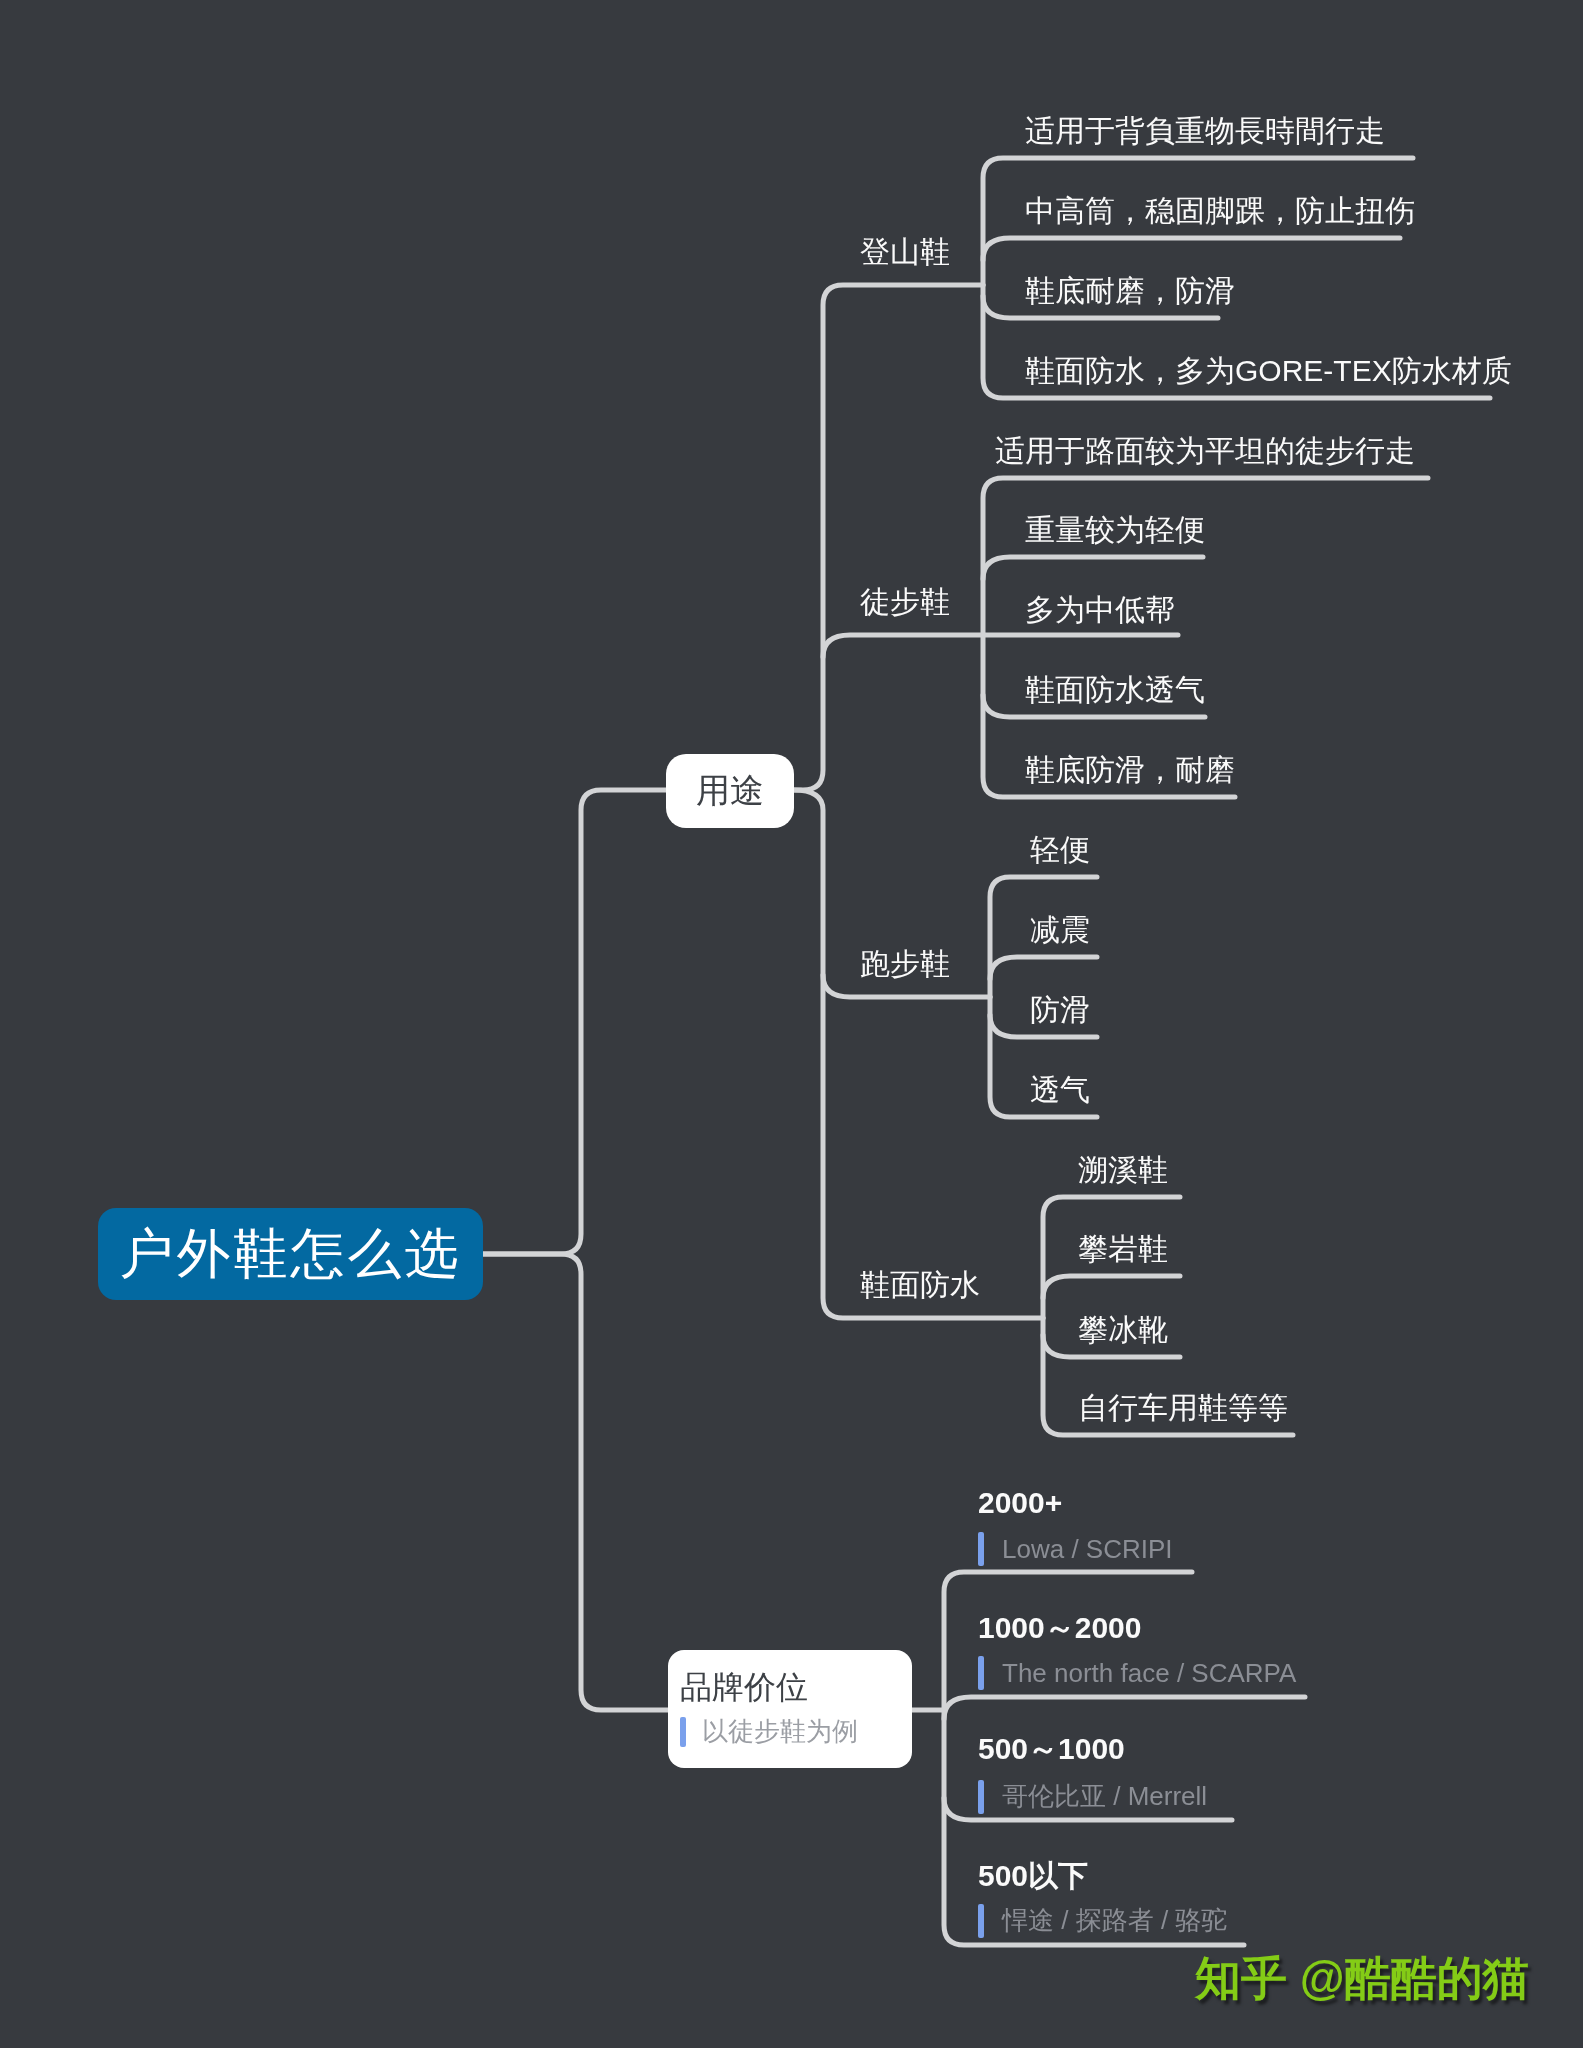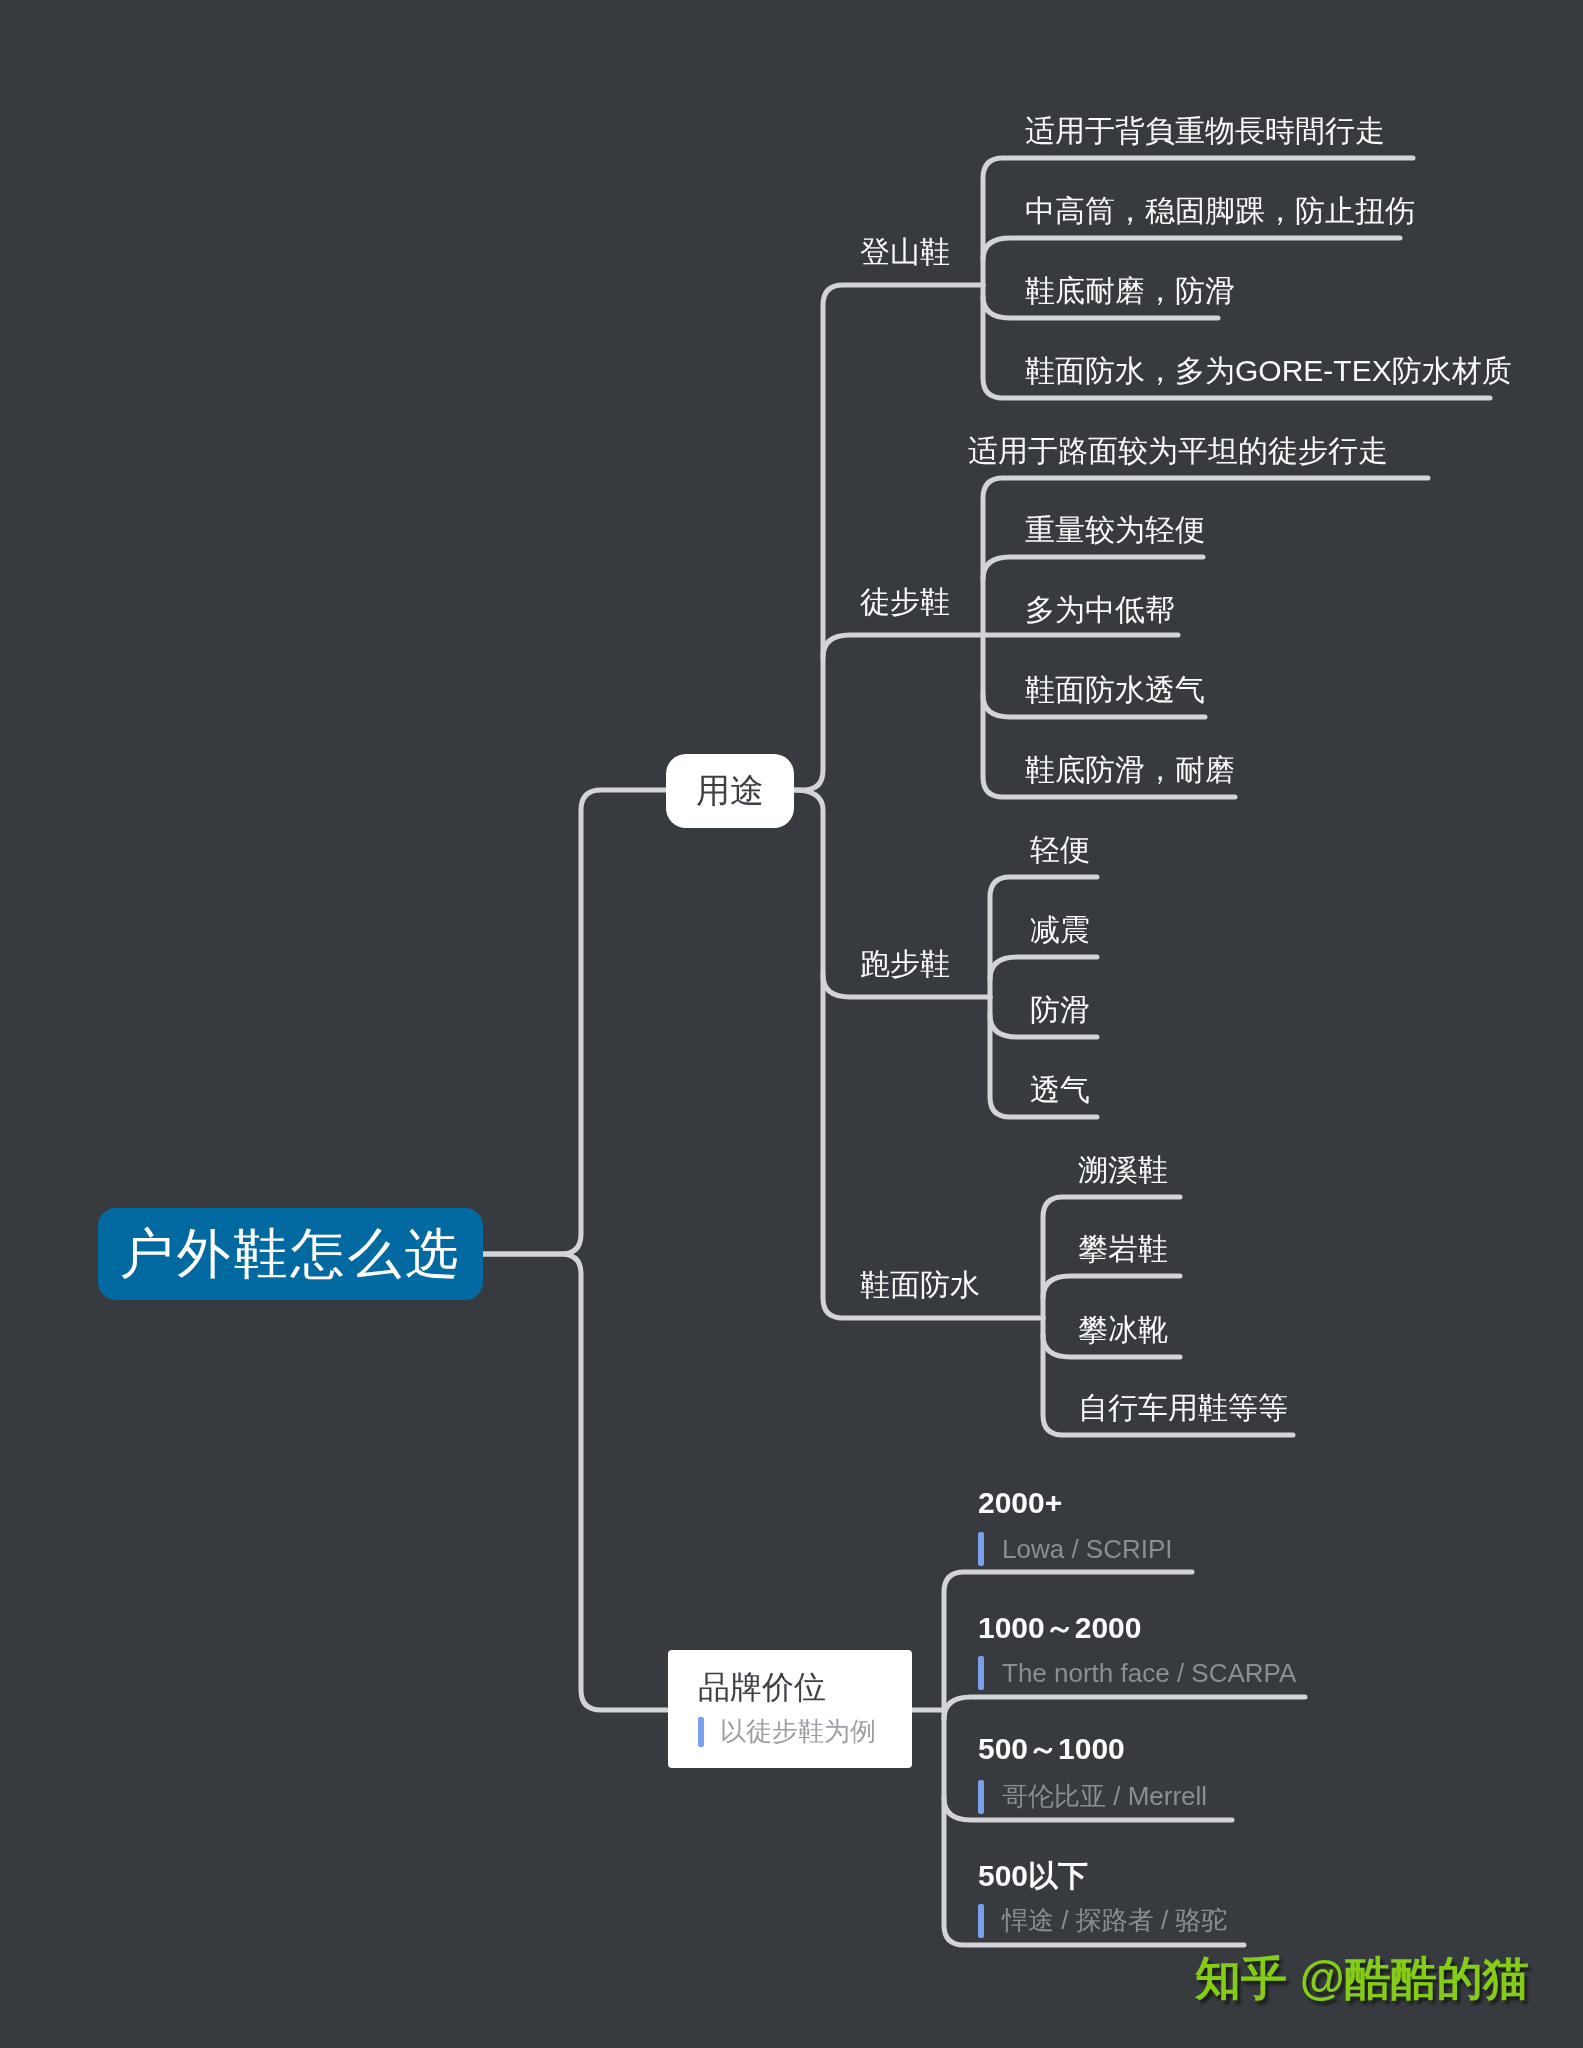--- a/index.html
+++ b/index.html
@@ -18,22 +18,22 @@
     background:#0369a1; border-radius:18px;
     color:#ffffff; font-size:54px; font-weight:300; letter-spacing:3px;
   }
   .topic {
     left:666px; top:754px; width:128px; height:74px;
     background:#ffffff; border-radius:20px;
     color:#3d4146; font-size:34px; font-weight:500;
   }
   .pricebox {
     position:absolute; left:668px; top:1650px; width:244px; height:118px;
-    background:#ffffff; border-radius:4px; box-sizing:border-box;
-    padding:16px 0 0 30px;
+    background:#ffffff; border-radius:16px; box-sizing:border-box;
+    padding:16px 0 0 12px;
   }
   .pricebox .ptitle { color:#3d4146; font-size:32px; font-weight:500; white-space:nowrap; }
   .pricebox .pnote  { margin-top:4px; display:flex; align-items:center; white-space:nowrap; }
   .bar { display:inline-block; width:6px; background:#7aa0ec; border-radius:2px; }
   .bar.small { height:30px; margin-right:16px; }
   .bar.tall  { height:34px; margin-right:18px; }
   .pnote .ntext { color:#9b9ea4; font-size:26px; }
 
   .cat, .leaf, .tier-title { position:absolute; color:#fafafa; white-space:nowrap; }
   .cat       { font-size:30px; font-weight:500; }
@@ -97,21 +97,21 @@
   <div class="cat" style="left:860px; top:232px;">登山鞋</div>
   <div class="cat" style="left:860px; top:582px;">徒步鞋</div>
   <div class="cat" style="left:860px; top:944px;">跑步鞋</div>
   <div class="cat" style="left:860px; top:1265px;">鞋面防水</div>
 
   <div class="leaf" style="left:1025px; top:111px;">适用于背負重物長時間行走</div>
   <div class="leaf" style="left:1025px; top:191px;">中高筒，稳固脚踝，防止扭伤</div>
   <div class="leaf" style="left:1025px; top:271px;">鞋底耐磨，防滑</div>
   <div class="leaf" style="left:1025px; top:351px;">鞋面防水，多为GORE-TEX防水材质</div>
 
-  <div class="leaf" style="left:968px; top:431px;">适用于路面较为平坦的徒步行走</div>
+  <div class="leaf" style="left:995px; top:431px;">适用于路面较为平坦的徒步行走</div>
   <div class="leaf" style="left:1025px; top:510px;">重量较为轻便</div>
   <div class="leaf" style="left:1025px; top:590px;">多为中低帮</div>
   <div class="leaf" style="left:1025px; top:670px;">鞋面防水透气</div>
   <div class="leaf" style="left:1025px; top:750px;">鞋底防滑，耐磨</div>
 
   <div class="leaf" style="left:1030px; top:830px;">轻便</div>
   <div class="leaf" style="left:1030px; top:910px;">减震</div>
   <div class="leaf" style="left:1030px; top:990px;">防滑</div>
   <div class="leaf" style="left:1030px; top:1070px;">透气</div>
 

